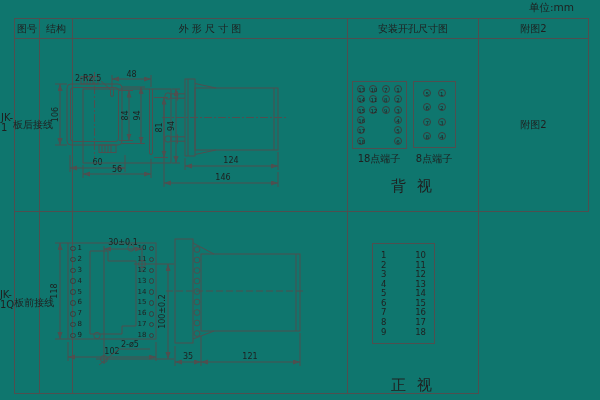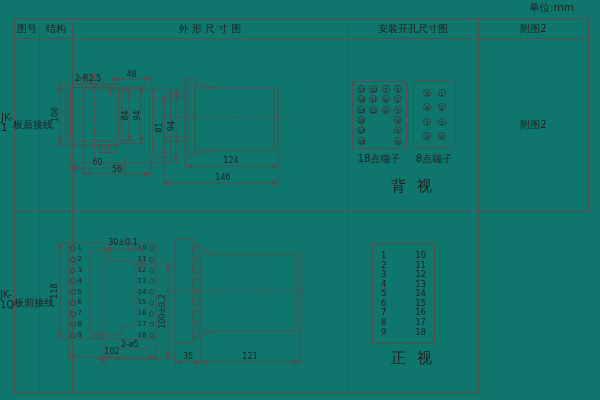--- a/index.html
+++ b/index.html
@@ -379,17 +379,17 @@
           <span>11</span>
           <span>12</span>
           <span>13</span>
           <span>14</span>
           <span>15</span>
           <span>16</span>
           <span>17</span>
           <span>18</span>
         </div>
       </div>
-      <div class="viewlabel" style="top:137px">正 视</div>
+      <div class="viewlabel" style="top:164px">正 视</div>
     </div>
 
   </div>
 </div>
 
 </body></html>

